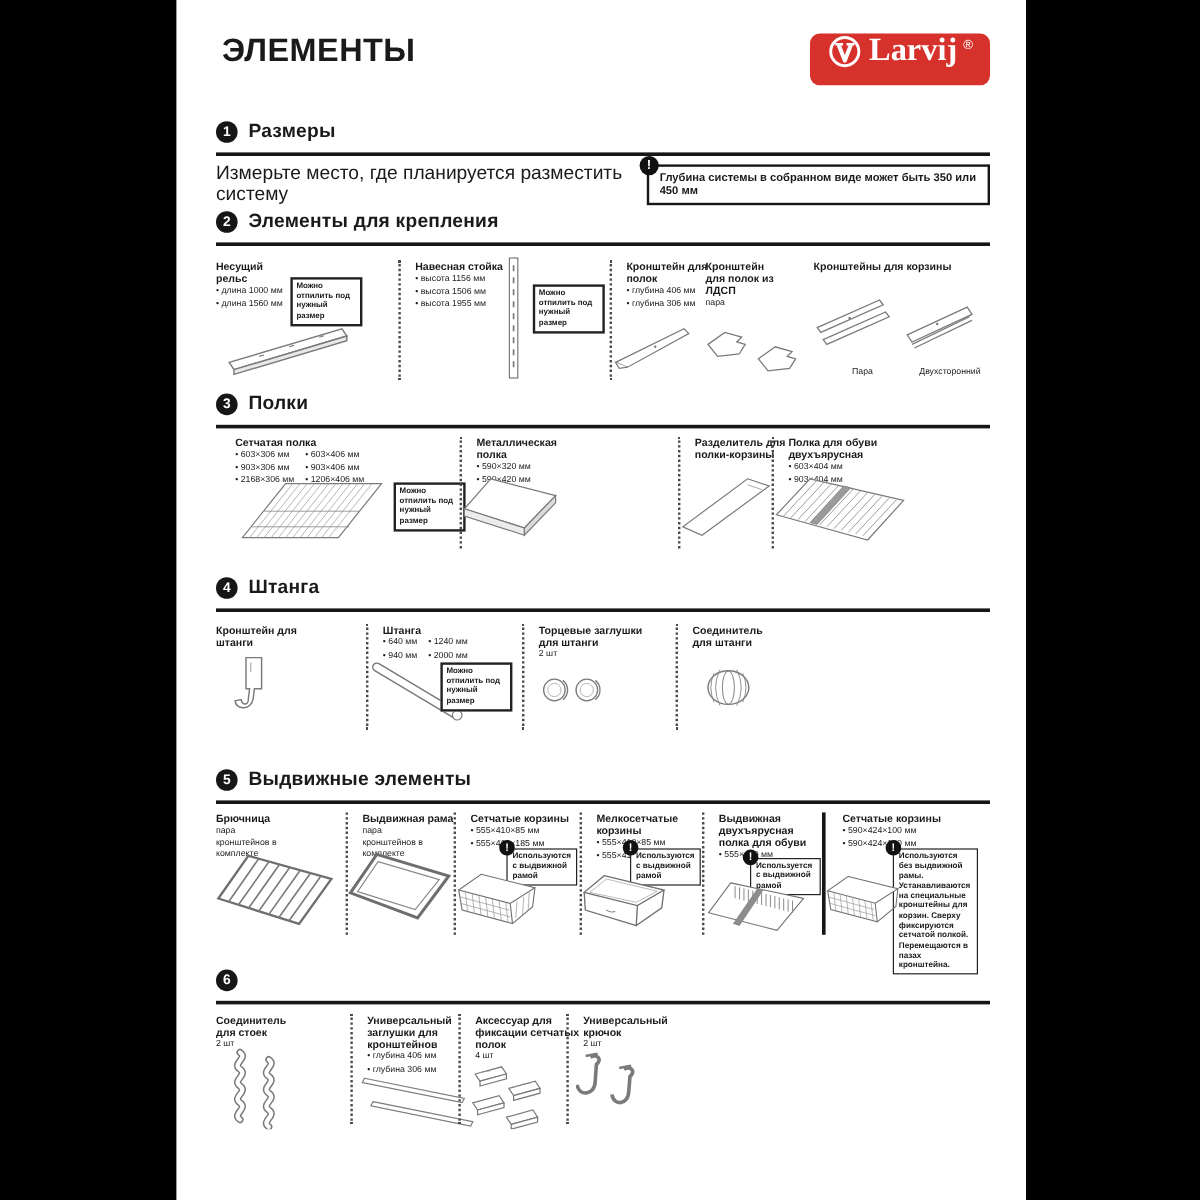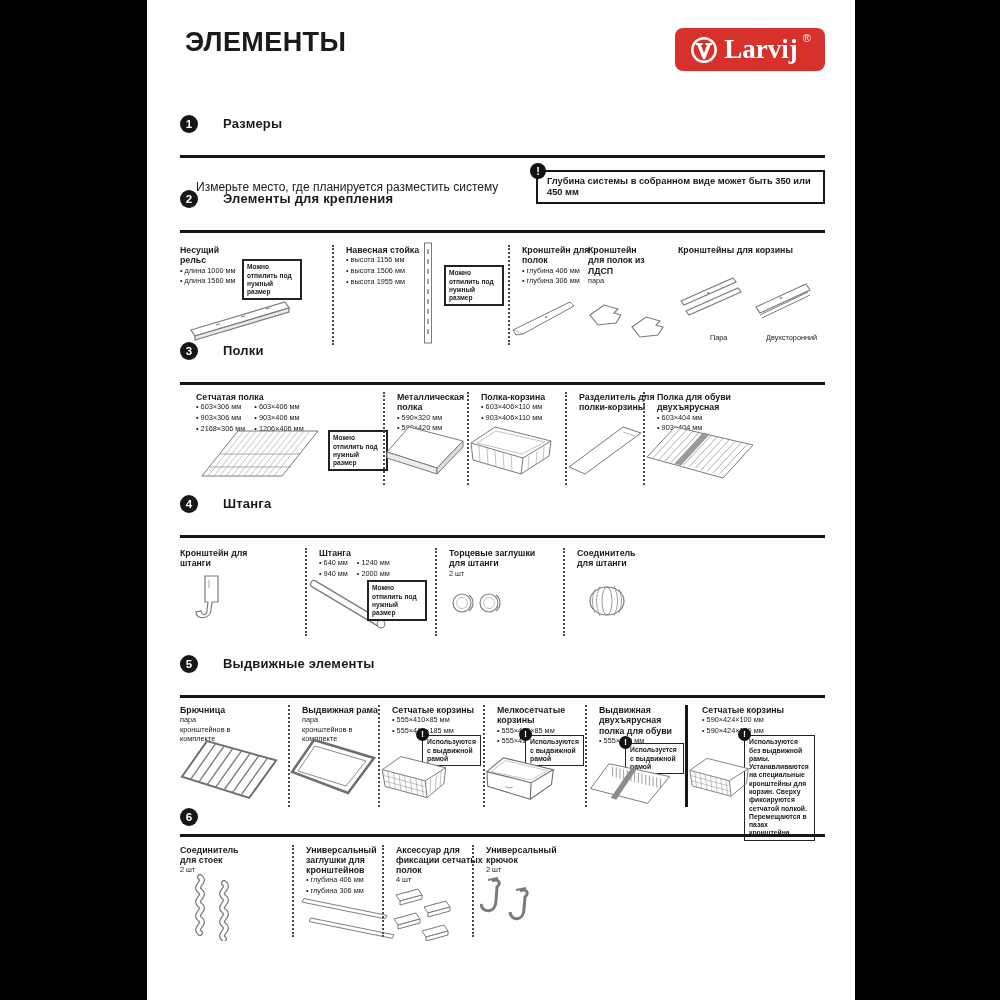--- a/index.html
+++ b/index.html
@@ -5,34 +5,34 @@
   html,body{margin:0;padding:0;}
   body{width:1000px;height:1000px;background:#000;position:relative;overflow:hidden;
        font-family:"Liberation Sans", sans-serif;color:#1a1a1a;}
   .page{position:absolute;left:147px;top:0;width:708px;height:1000px;background:#fff;}
   .inner{position:absolute;left:38px;right:30px;}
 
   
   .doc-header{top:28px;height:50px;}
   .doc-title{font-size:27px;font-weight:700;letter-spacing:.4px;margin:0;line-height:1.1;}
   .logo{position:absolute;right:0;top:0;width:150px;height:43px;background:#d6312b;border-radius:8px;
-        display:flex;align-items:center;justify-content:center;gap:5px;}
+        display:flex;align-items:flex-start;justify-content:center;gap:5px;}
   .logo-text{font-family:"Liberation Serif", serif;font-weight:700;font-size:27px;color:#fff;line-height:1;}
   .logo-reg{color:#fff;font-size:11px;align-self:flex-start;margin-top:4px;}
 
   
   .sec{left:33px;right:30px;position:absolute;}
   .sec-head{display:flex;align-items:center;gap:9px;padding:6px 0 8px 0;border-bottom:3px solid #161616;}
   .badge{width:18px;height:18px;border-radius:50%;background:#161616;color:#fff;font-size:11.5px;
          font-weight:700;text-align:center;line-height:18px;flex:0 0 auto;}
-  .sec-title{font-size:13px;font-weight:700;margin:16px;line-height:1.1;letter-spacing:.2px;text-align:center;}
+  .sec-title{font-size:16px;font-weight:700;margin:0;line-height:1.1;letter-spacing:.2px;text-align:center;}
 
   
   .s1-body{position:relative;margin-top:6px;display:flex;align-items:center;}
-  .instruction{font-size:12px;margin:16px;}
+  .instruction{font-size:16px;margin:0;}
   .bignote{margin-left:auto;position:relative;border:2px solid #161616;padding:4px 8px 4px 9px;
            font-size:9.3px;font-weight:700;max-width:268px;background:#fff;line-height:1.2;}
   .excl-icon{position:absolute;left:-8px;top:-9px;width:16px;height:16px;border-radius:50%;
              background:#111;color:#fff;font-size:11px;font-weight:700;text-align:center;line-height:16px;}
   .excl-icon.sm{width:13px;height:13px;font-size:9px;line-height:13px;left:-7px;top:-8px;}
 
   
   .row{position:relative;}
   .col{position:absolute;top:0;bottom:0;}
   .col.dotted{border-left:2px dotted #4a4a4a;padding-left:12px;}
@@ -179,32 +179,20 @@
       <div class="col dotted" style="left:203px;width:84px">
         <div class="item-title">Металлическая полка</div>
         <div class="spec">590×320 мм</div>
         <div class="spec">590×420 мм</div>
         <svg class="illus" style="left:0;top:32px" width="80" height="58" viewBox="0 0 80 58">
           <polygon points="24,3 78,17 52,44 2,28" fill="#fff" stroke="#7a7a7a"></polygon>
           <polygon points="2,28 52,44 52,50 2,34" fill="#ececec" stroke="#7a7a7a"></polygon>
           <polygon points="52,44 78,17 78,23 52,50" fill="#dcdcdc" stroke="#7a7a7a"></polygon>
         </svg>
       </div>
-      <div class="col dotted" style="left:287px;width:90px">
-        <div class="item-title">Полка-корзина</div>
-        <div class="spec">603×406×110 мм</div>
-        <div class="spec">903×406×110 мм</div>
-        <svg class="illus" style="left:0;top:30px" width="85" height="62" viewBox="0 0 85 62">
-          <polygon points="26,5 82,19 54,36 2,21" fill="#fff" stroke="#7a7a7a"></polygon>
-          <polygon points="27,9 76,20 53,32 8,21" fill="none" stroke="#9a9a9a" stroke-width=".6"></polygon>
-          <path d="M2 21 L4 38 L52 52 L54 36 M52 52 L80 34 L82 19" fill="none" stroke="#7a7a7a"></path>
-          <path d="M10 24 L11 40 M18 26 L19 42 M26 28 L27 44 M34 31 L35 46 M42 33 L43 48" stroke="#9a9a9a" stroke-width=".6"></path>
-          <path d="M60 34 L59 48 M68 29 L67 43 M75 24 L74 39" stroke="#9a9a9a" stroke-width=".6"></path>
-        </svg>
-      </div>
       <div class="col dotted" style="left:385px;width:86px">
         <div class="item-title">Разделитель для полки-корзины</div>
         <svg class="illus" style="left:0;top:32px" width="78" height="54" viewBox="0 0 78 54">
           <polygon points="56,3 74,9 18,50 2,43" fill="#fff" stroke="#7a7a7a"></polygon>
           <path d="M56 8 L68 12" stroke="#9a9a9a" stroke-width=".7"></path>
         </svg>
       </div>
       <div class="col dotted" style="left:463px;width:177px">
         <div class="item-title" style="width:90px">Полка для обуви двухъярусная</div>
         <div class="spec">603×404 мм</div>

